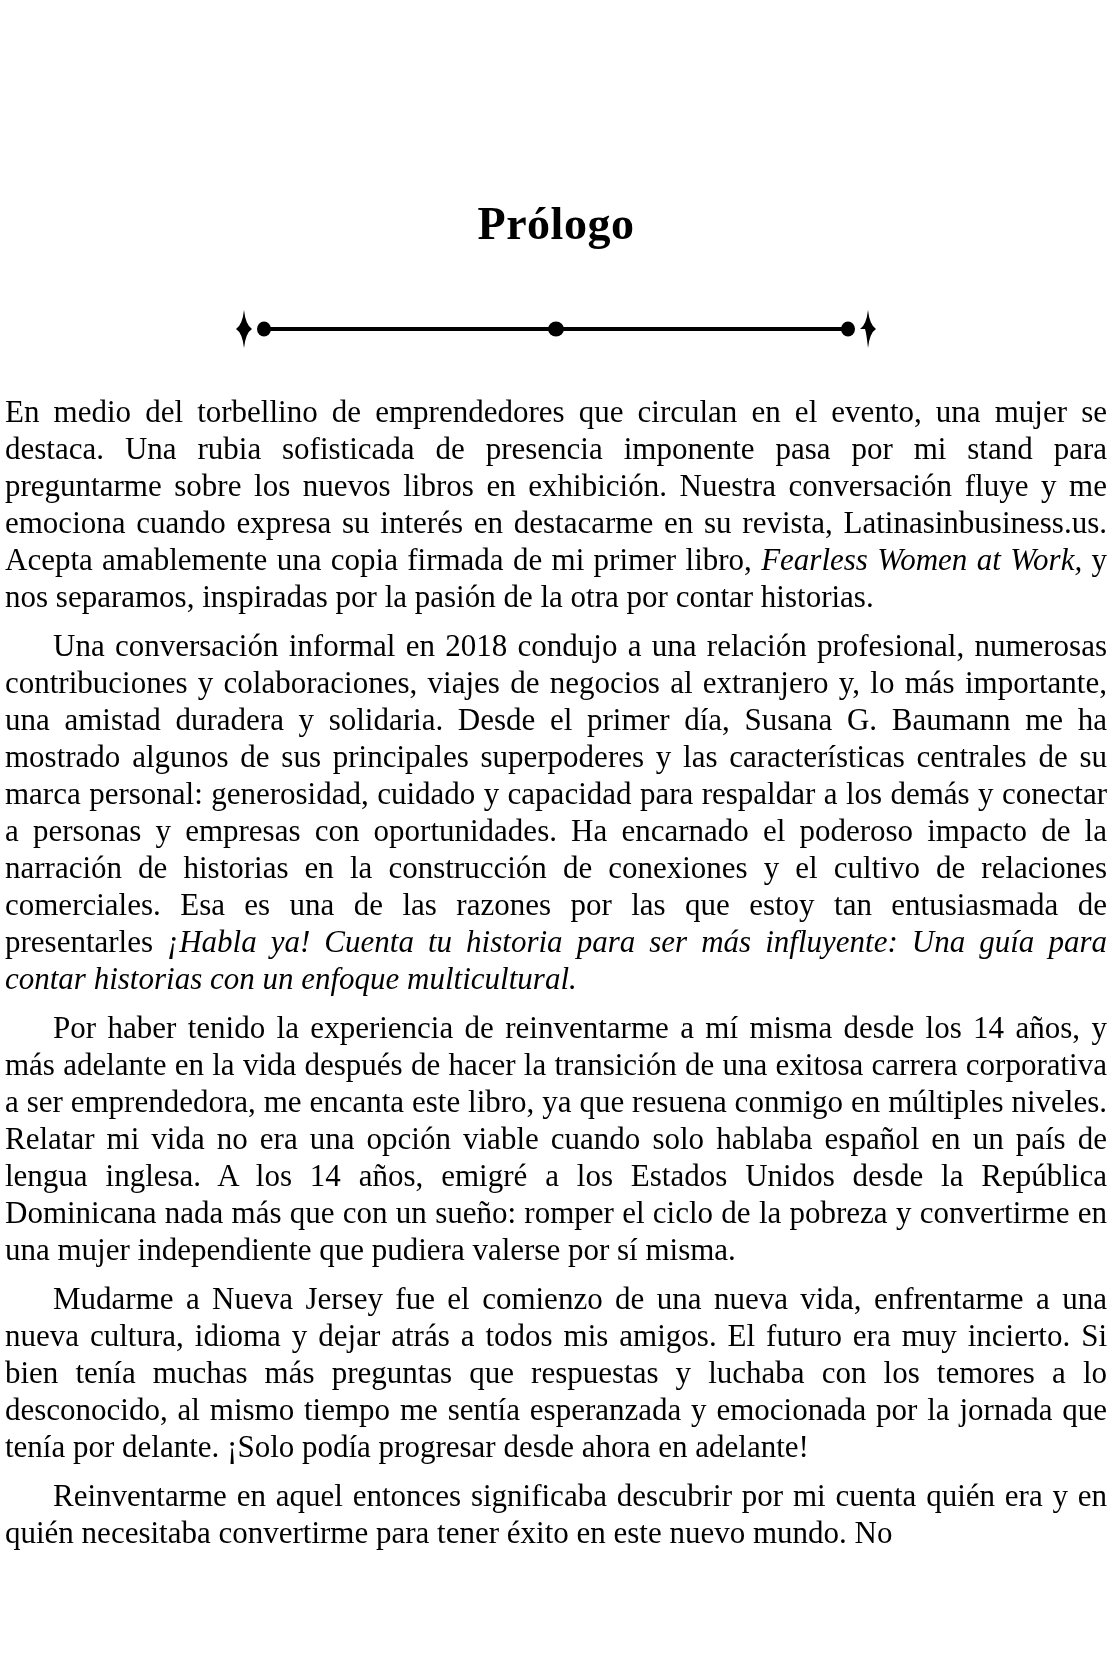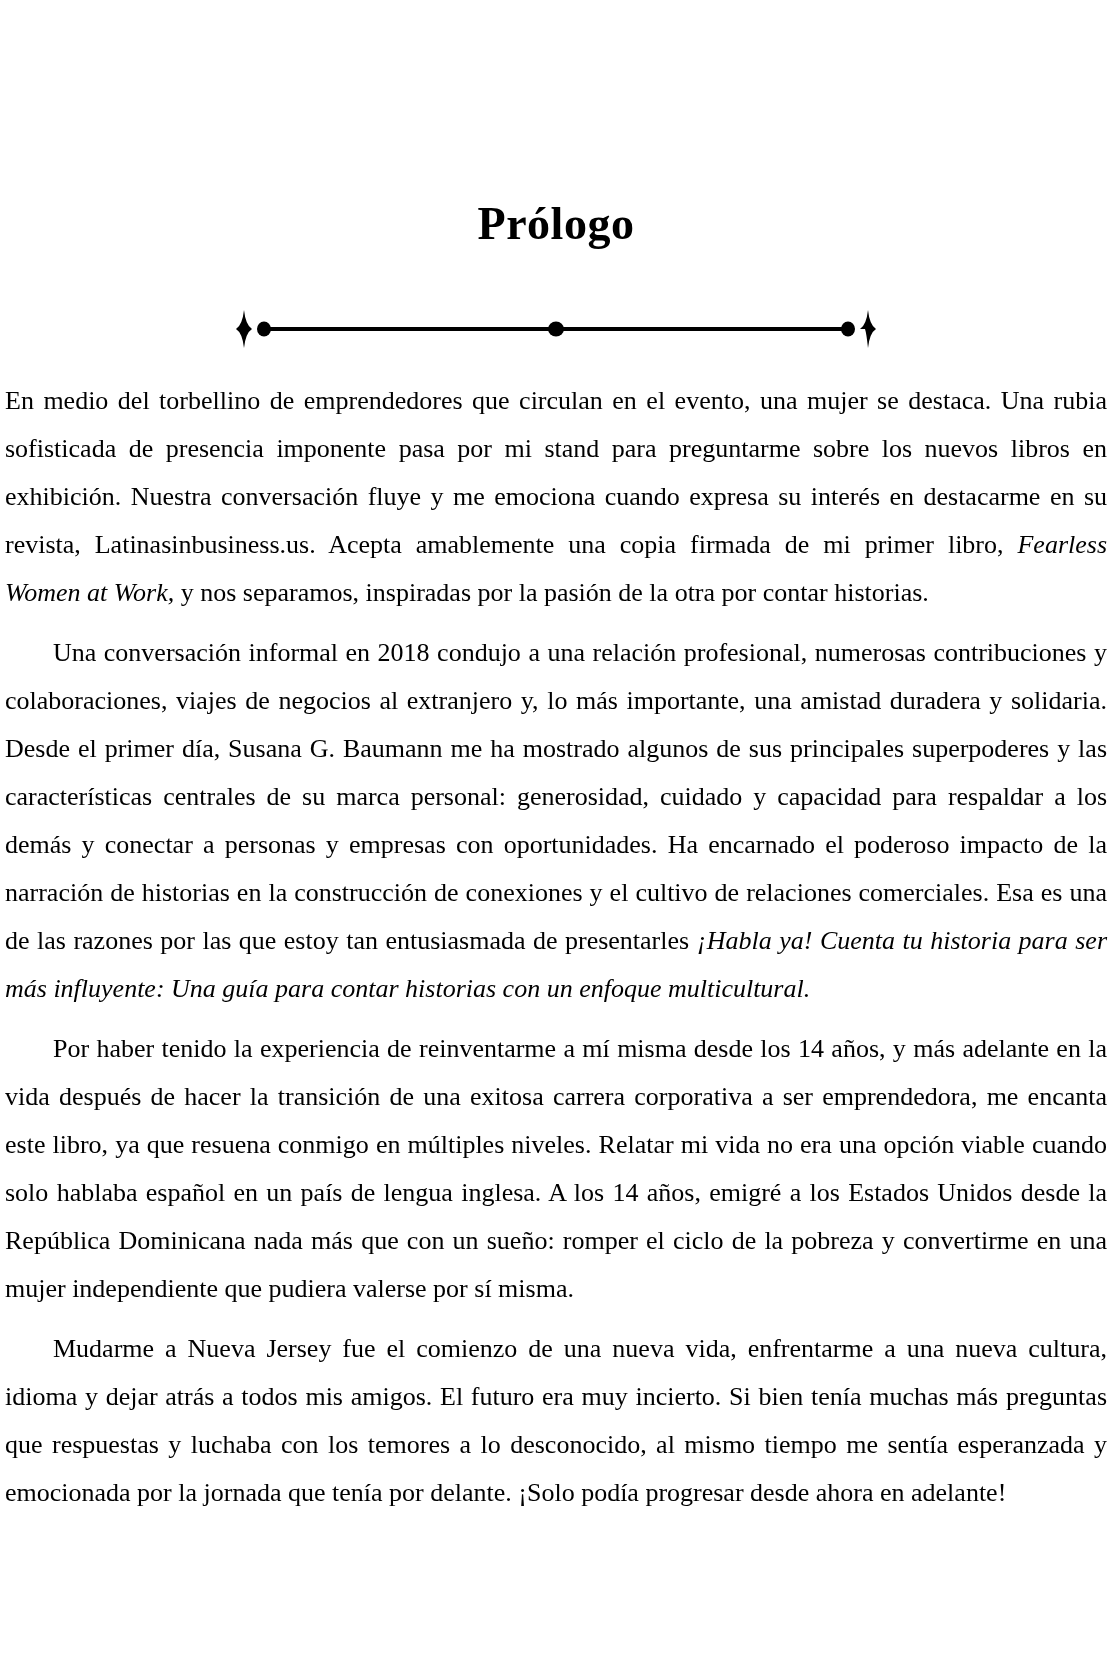--- a/index.html
+++ b/index.html
@@ -26,24 +26,24 @@
     font-weight: bold;
     letter-spacing: 0.5px;
   }
   .divider {
     width: 640px;
     height: 40px;
     margin: 62px auto 0 auto;
     display: block;
   }
   .body-text {
-    margin-top: 28px;
+    margin-top: 44px;
     padding: 0 5px;
-    font-size: 26px;
-    line-height: 48px;
+    font-size: 31px;
+    line-height: 37px;
     text-align: justify;
     hyphens: none;
   }
   .body-text p {
     margin: 0;
   }
   .body-text p + p {
     margin-top: 12px;
     text-indent: 48px;
     font-family: Liberation Serif, serif;
@@ -66,15 +66,16 @@
     <ellipse cx="320" cy="20" rx="8" ry="7.5" fill="#000000"></ellipse>
     <ellipse cx="612" cy="20" rx="7" ry="7.5" fill="#000000"></ellipse>
     <path d="M632 1 Q633.6 16 640 20 Q633.6 24 632 39 Q630.4 24 629 20 L624 20 Q630.4 16 632 1 Z" fill="#000000"></path>
   </svg>
 
   <div class="body-text">
       <p><span>En medio del torbellino de emprendedores que circulan en el evento, una mujer se destaca. Una rubia sofisticada de presencia imponente pasa por mi stand para preguntarme sobre los nuevos libros en exhibición. Nuestra conversación fluye y me emociona cuando expresa su interés en destacarme en su revista, Latinasinbusiness.us. Acepta amablemente una copia firmada de mi primer libro, </span><span class="it">Fearless Women at Work,</span><span> y nos separamos, inspiradas por la pasión de la otra por contar historias.</span></p>
       <p><span>Una conversación informal en 2018 condujo a una relación profesional, numerosas contribuciones y colaboraciones, viajes de negocios al extranjero y, lo más importante, una amistad duradera y solidaria. Desde el primer día, Susana G. Baumann me ha mostrado algunos de sus principales superpoderes y las características centrales de su marca personal: generosidad, cuidado y capacidad para respaldar a los demás y conectar a personas y empresas con oportunidades. Ha encarnado el poderoso impacto de la narración de historias en la construcción de conexiones y el cultivo de relaciones comerciales. Esa es una de las razones por las que estoy tan entusiasmada de presentarles </span><span class="it">¡Habla ya! Cuenta tu historia para ser más influyente: Una guía para contar historias con un enfoque multicultural.</span></p>
       <p><span>Por haber tenido la experiencia de reinventarme a mí misma desde los 14 años, y más adelante en la vida después de hacer la transición de una exitosa carrera corporativa a ser emprendedora, me encanta este libro, ya que resuena conmigo en múltiples niveles. Relatar mi vida no era una opción viable cuando solo hablaba español en un país de lengua inglesa. A los 14 años, emigré a los Estados Unidos desde la República Dominicana nada más que con un sueño: romper el ciclo de la pobreza y convertirme en una mujer independiente que pudiera valerse por sí misma.</span></p>
       <p><span>Mudarme a Nueva Jersey fue el comienzo de una nueva vida, enfrentarme a una nueva cultura, idioma y dejar atrás a todos mis amigos. El futuro era muy incierto. Si bien tenía muchas más preguntas que respuestas y luchaba con los temores a lo desconocido, al mismo tiempo me sentía esperanzada y emocionada por la jornada que tenía por delante. ¡Solo podía progresar desde ahora en adelante!</span></p>
+      <p><span>Reinventarme en aquel entonces significaba descubrir por mi cuenta quién era y en quién necesitaba convertirme para tener éxito en este nuevo mundo. No</span></p>
     </div>
 
 </div>
 
 </body></html>

